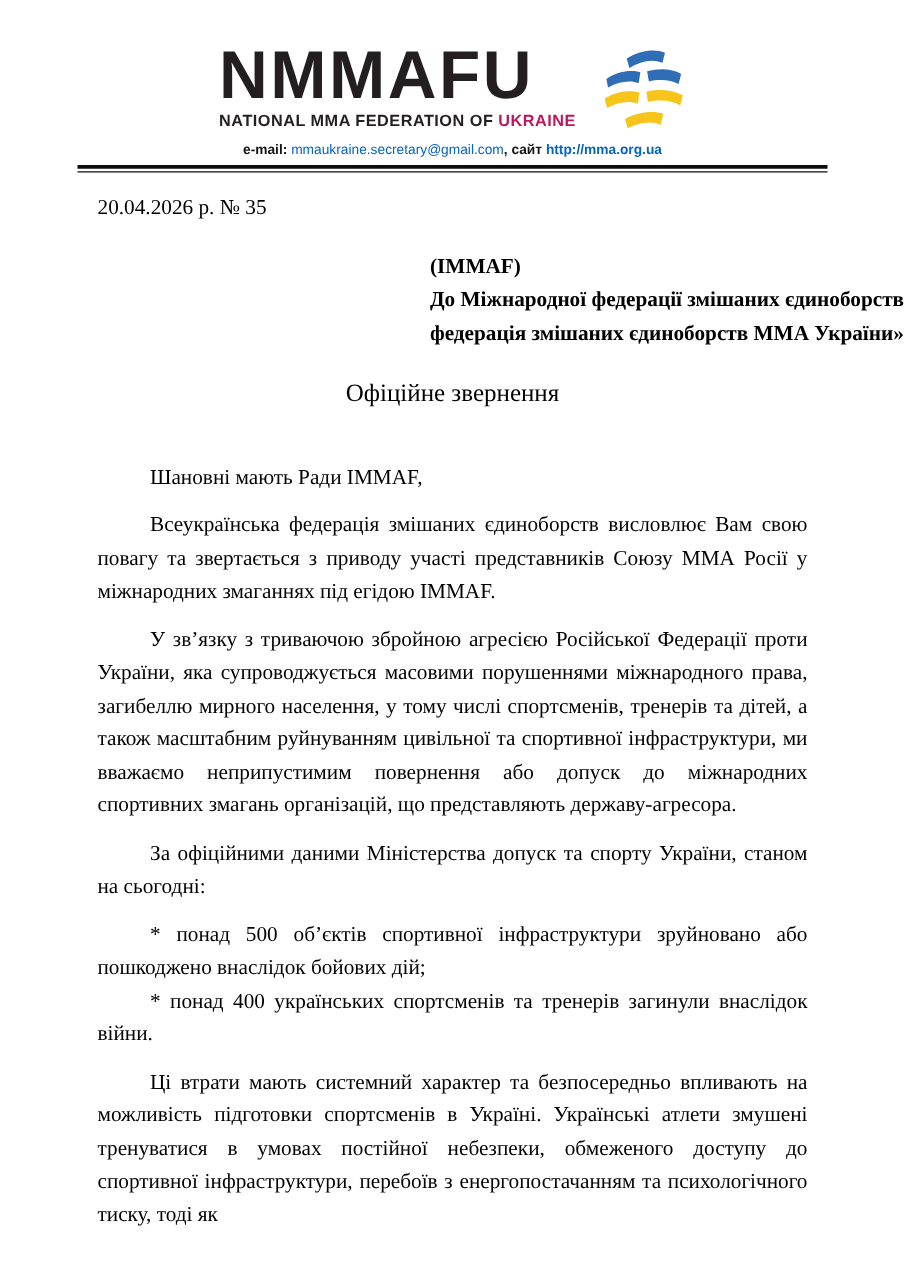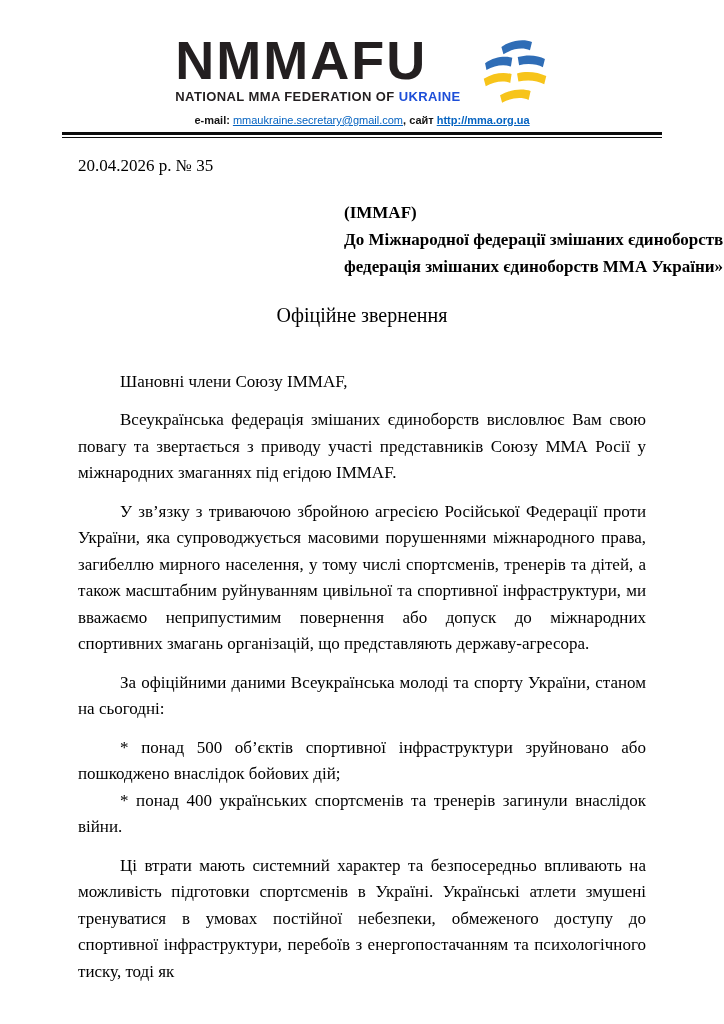--- a/index.html
+++ b/index.html
@@ -12,29 +12,29 @@
   .logo-row { display:flex; justify-content:center; align-items:center; gap:20px; }
   .logo-textcol { display:flex; flex-direction:column; align-items:flex-start; }
   .logo-acronym {
     font-family:"Liberation Sans", sans-serif; font-weight:bold;
     font-size:54px; line-height:0.92; letter-spacing:2px; color:#231f20;
   }
   .logo-subtitle {
     font-family:"Liberation Sans", sans-serif; font-weight:bold;
     font-size:13px; letter-spacing:0.4px; color:#231f20; margin-top:3px;
   }
-  .logo-subtitle .hl { color:#1d4ed8; }
+  .logo-subtitle .hl { color:#be185d; }
   .flag-svg { width:68px; height:68px; }
   
   .contact {
     margin-top:9px; text-align:center;
     font-family:"Liberation Sans", sans-serif; font-weight:bold;
     font-size:11px; line-height:14.5px; color:#141414;
   }
-  .link { color:#0563c1; text-decoration:underline; font-weight:normal; cursor:pointer; }
+  .link { color:#0563c1; font-weight:normal; cursor:pointer; }
   .link.bold { font-weight:bold; }
   
   .rule {
     margin:4px 62px 0; height:2px;
     border-top:3px solid #0d0d0d; border-bottom:1px solid #0d0d0d;
   }
   
   .letter { margin:14px 78px 0; font-size:17px; }
   .date-line { margin:0 0 20px; line-height:27px; }
   .recipient { margin-left:266px; font-weight:bold; line-height:27px; }
@@ -72,23 +72,23 @@
 
   <div class="letter">
     <p class="date-line">20.04.2026 р. № 35</p>
     <div class="recipient">
         <div>(IMMAF)</div>
         <div>До Міжнародної федерації змішаних єдиноборств</div>
         <div>федерація змішаних єдиноборств ММА України»</div>
       </div>
     <p class="letter-title">Офіційне звернення</p>
     <div class="body-text">
-        <p class="salutation">Шановні члени Союзу IMMAF,</p>
+        <p class="salutation">Шановні мають Ради IMMAF,</p>
         <p class="para">Всеукраїнська федерація змішаних єдиноборств висловлює Вам свою повагу та звертається з приводу участі представників Союзу ММА Росії у міжнародних змаганнях під егідою IMMAF.</p>
         <p class="para">У зв’язку з триваючою збройною агресією Російської Федерації проти України, яка супроводжується масовими порушеннями міжнародного права, загибеллю мирного населення, у тому числі спортсменів, тренерів та дітей, а також масштабним руйнуванням цивільної та спортивної інфраструктури, ми вважаємо неприпустимим повернення або допуск до міжнародних спортивних змагань організацій, що представляють державу-агресора.</p>
-        <p class="para">За офіційними даними Всеукраїнська молоді та спорту України, станом на сьогодні:</p>
+        <p class="para">За офіційними даними Міністерства допуск та спорту України, станом на сьогодні:</p>
         <p class="bullet">* понад 500 об’єктів спортивної інфраструктури зруйновано або пошкоджено внаслідок бойових дій;</p>
         <p class="bullet-end">* понад 400 українських спортсменів та тренерів загинули внаслідок війни.</p>
         <p class="para">Ці втрати мають системний характер та безпосередньо впливають на можливість підготовки спортсменів в Україні. Українські атлети змушені тренуватися в умовах постійної небезпеки, обмеженого доступу до спортивної інфраструктури, перебоїв з енергопостачанням та психологічного тиску, тоді як</p>
       </div>
   </div>
 
 </div>
 
 </body></html>

